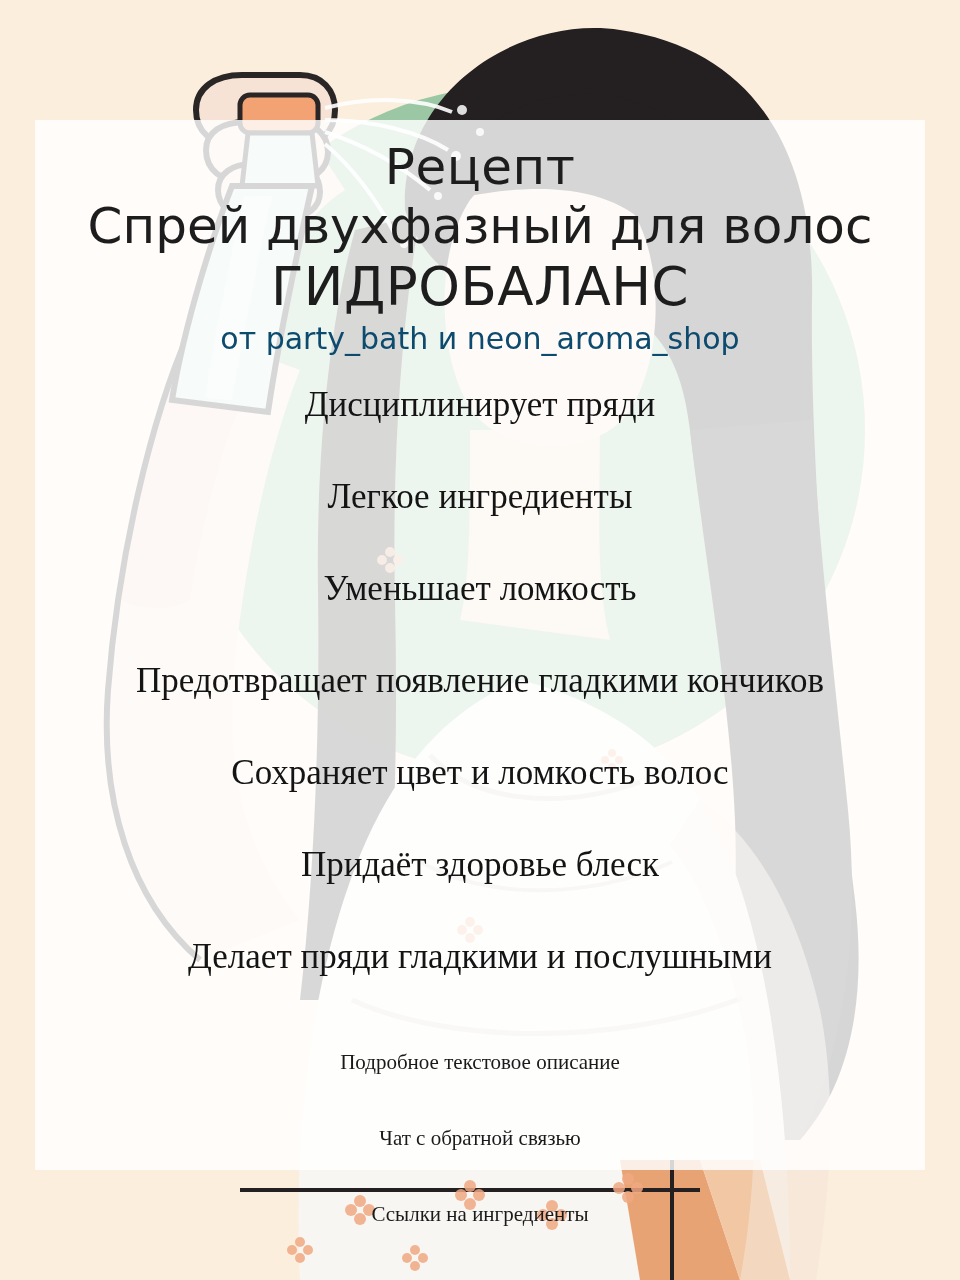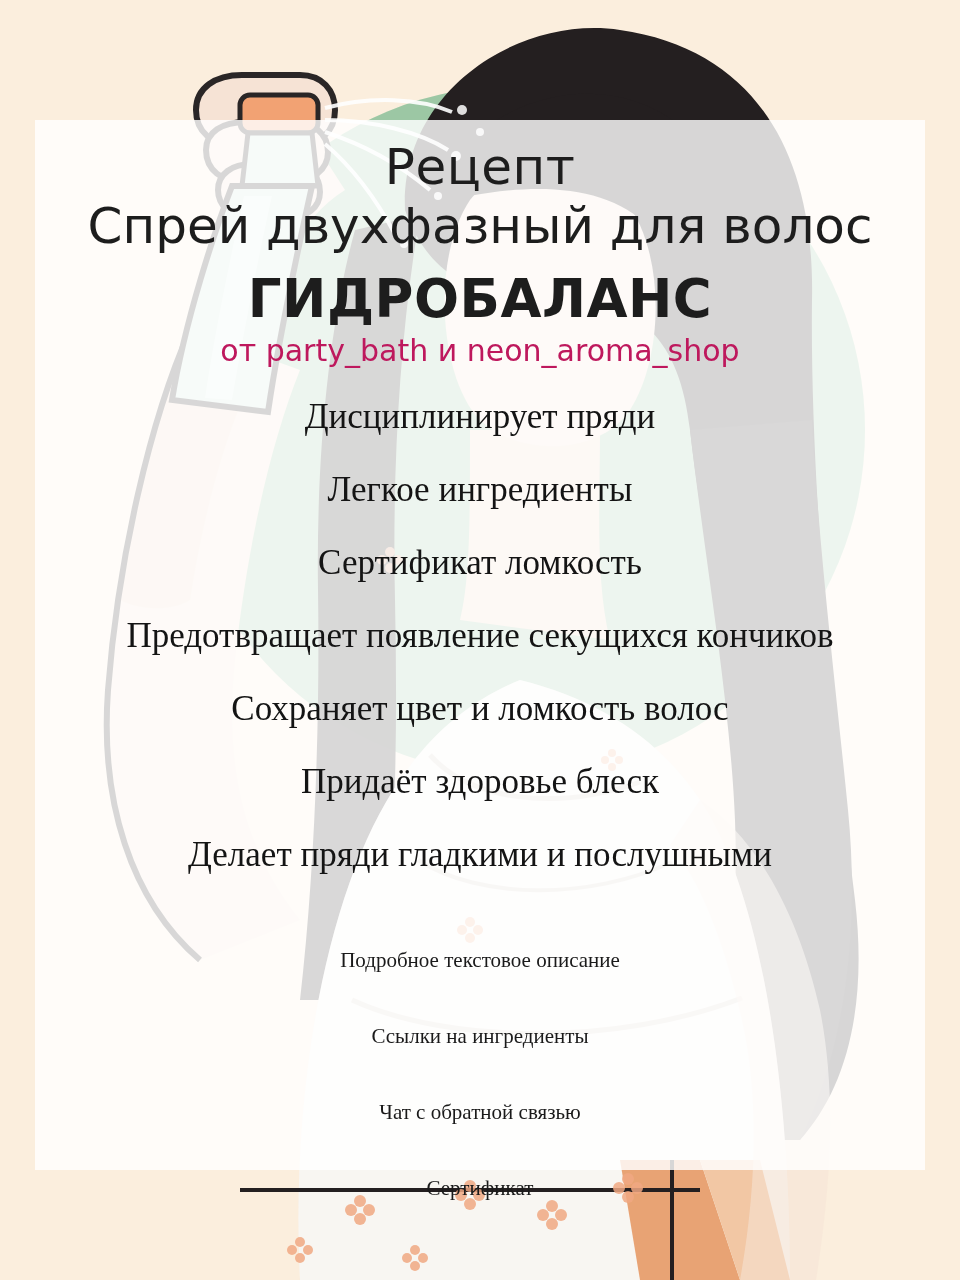--- a/index.html
+++ b/index.html
@@ -60,38 +60,39 @@
   .title-line-2 {
     font-family: "DejaVu Sans", sans-serif;
     font-size: 50px;
     font-weight: 400;
     margin-top: 8px;
     white-space: nowrap;
   }
   .title-line-3 {
     font-family: "DejaVu Sans", sans-serif;
     font-size: 53px;
-    font-weight: 700;
-    margin-top: 20px;
+    font-weight: 400;
+    margin-top: 8px;
     letter-spacing: 0.5px;
   }
   .subtitle {
     font-family: "DejaVu Sans", sans-serif;
     font-size: 30px;
-    color: #be185d;
+    color: #0c4a6e;
     margin-top: 10px;
     text-align: center;
   }
 
   .benefits {
     margin-top: 30px;
     width: 100%;
     display: flex;
     flex-direction: column;
     align-items: center;
+    gap: 19px;
   }
   .benefit {
     font-family: "Liberation Serif", serif;
     font-size: 35px;
     color: #141414;
     text-align: center;
     margin: 0 0 33px 0;
     white-space: nowrap;
   }
   .benefit:last-child { margin-bottom: 8px; }
@@ -270,28 +271,28 @@
     <div class="title-block">
       <div class="title-line-1">Рецепт</div>
       <div class="title-line-2">Спрей двухфазный для волос</div>
       <div class="title-line-3">ГИДРОБАЛАНС</div>
       <div class="subtitle">от party_bath и neon_aroma_shop</div>
     </div>
 
     <div class="benefits">
       <p class="benefit">Дисциплинирует пряди</p>
       <p class="benefit">Легкое ингредиенты</p>
-      <p class="benefit">Сертификат ломкость</p>
-      <p class="benefit">Предотвращает появление секущихся кончиков</p>
+      <p class="benefit">Уменьшает ломкость</p>
+      <p class="benefit">Предотвращает появление гладкими кончиков</p>
       <p class="benefit">Сохраняет цвет и ломкость волос</p>
       <p class="benefit">Придаёт здоровье блеск</p>
       <p class="benefit">Делает пряди гладкими и послушными</p>
     </div>
 
     <div class="extras">
       <p class="extra">Подробное текстовое описание</p>
+      <p class="extra">Чат с обратной связью</p>
       <p class="extra">Ссылки на ингредиенты</p>
-      <p class="extra">Чат с обратной связью</p>
       <p class="extra">Сертификат</p>
     </div>
 
   </div>
 </div>
 
 </body></html>

